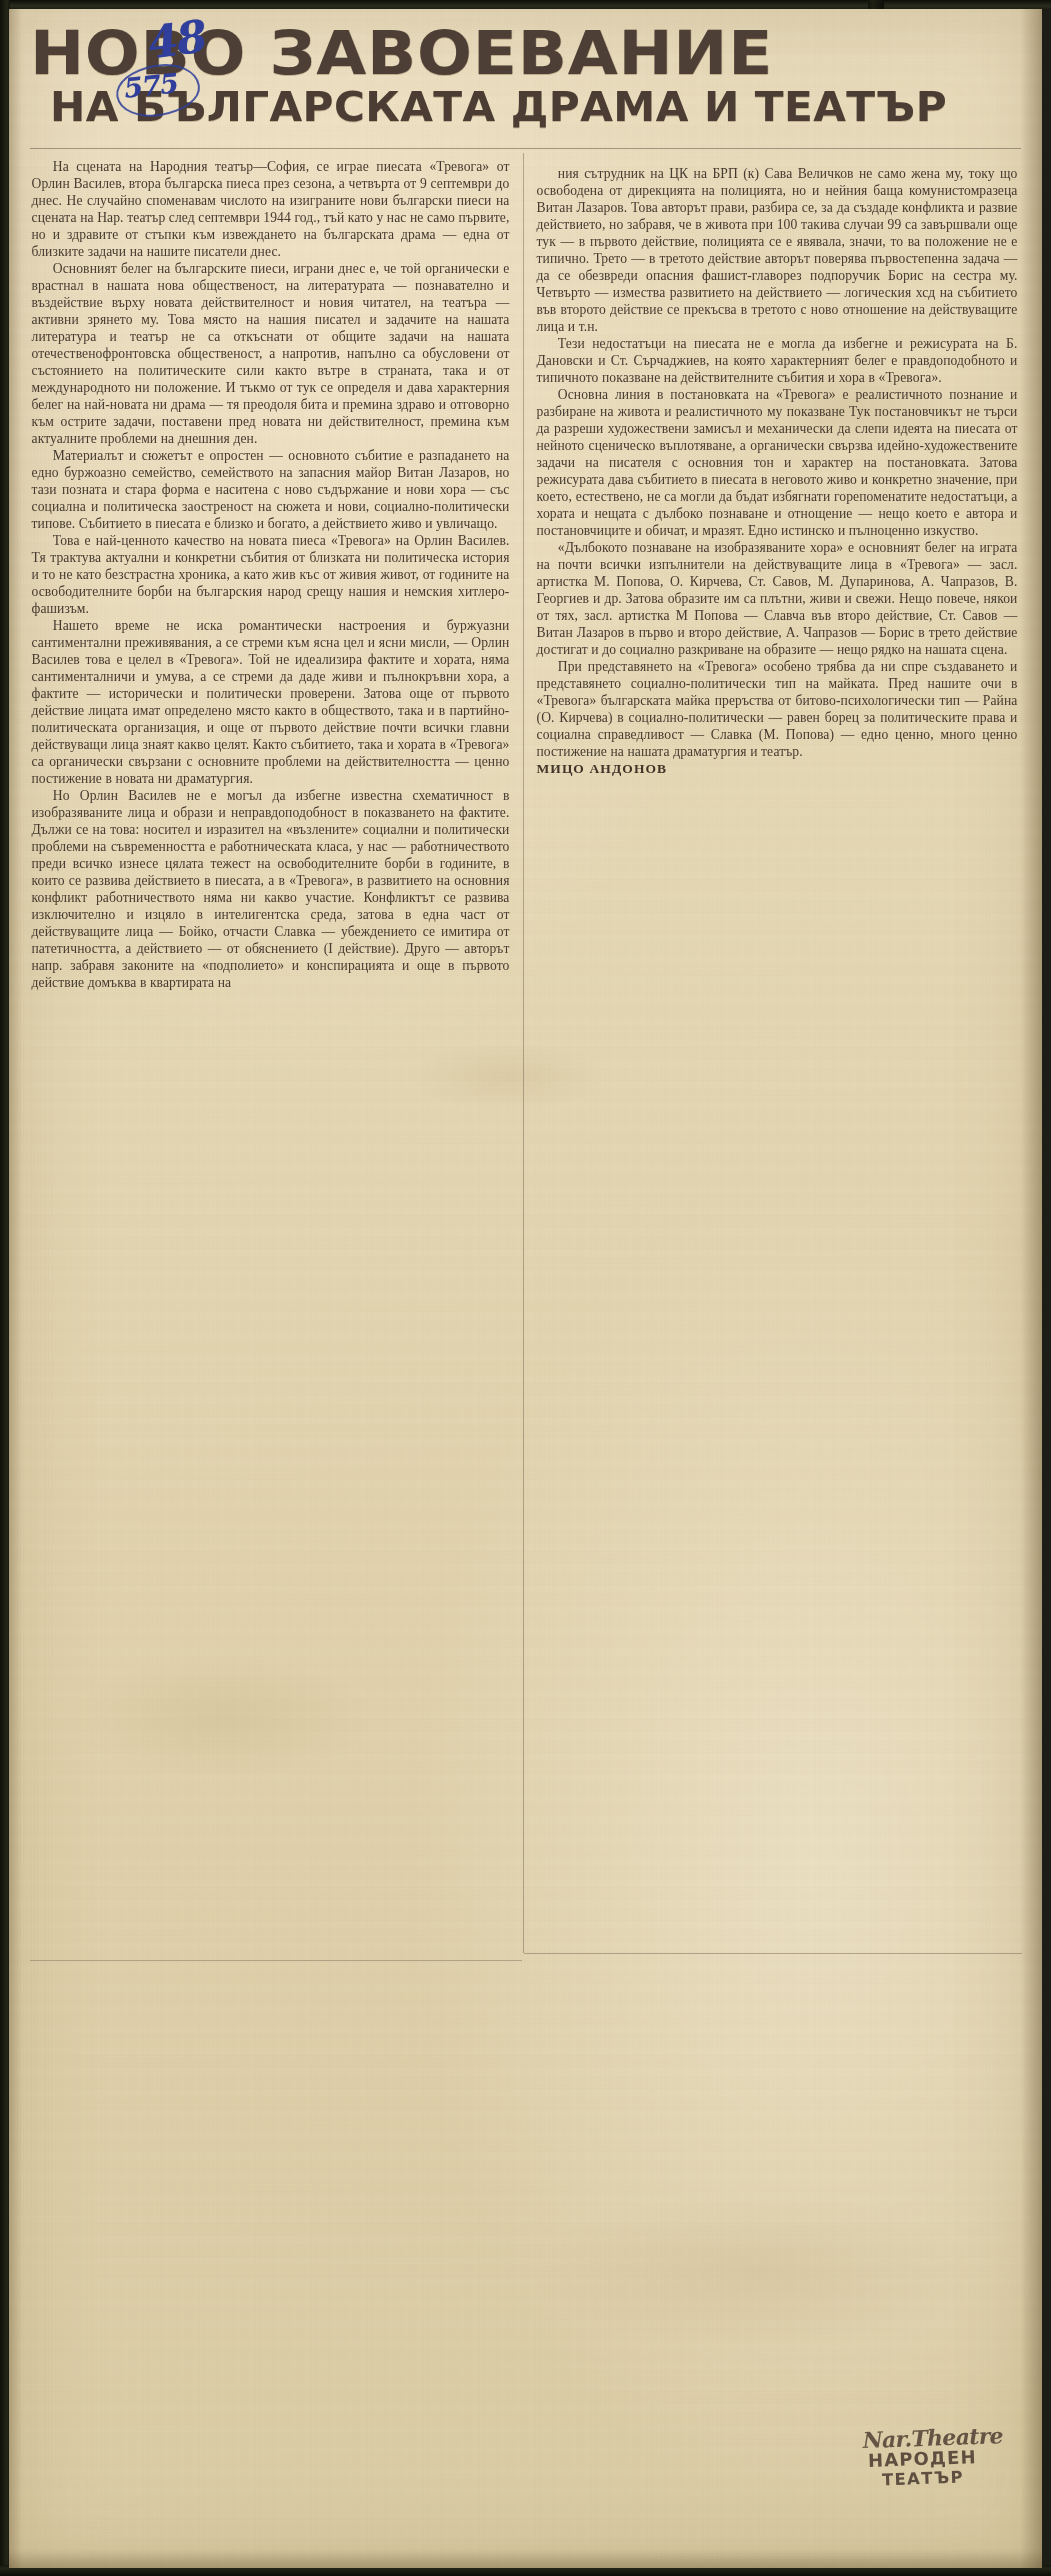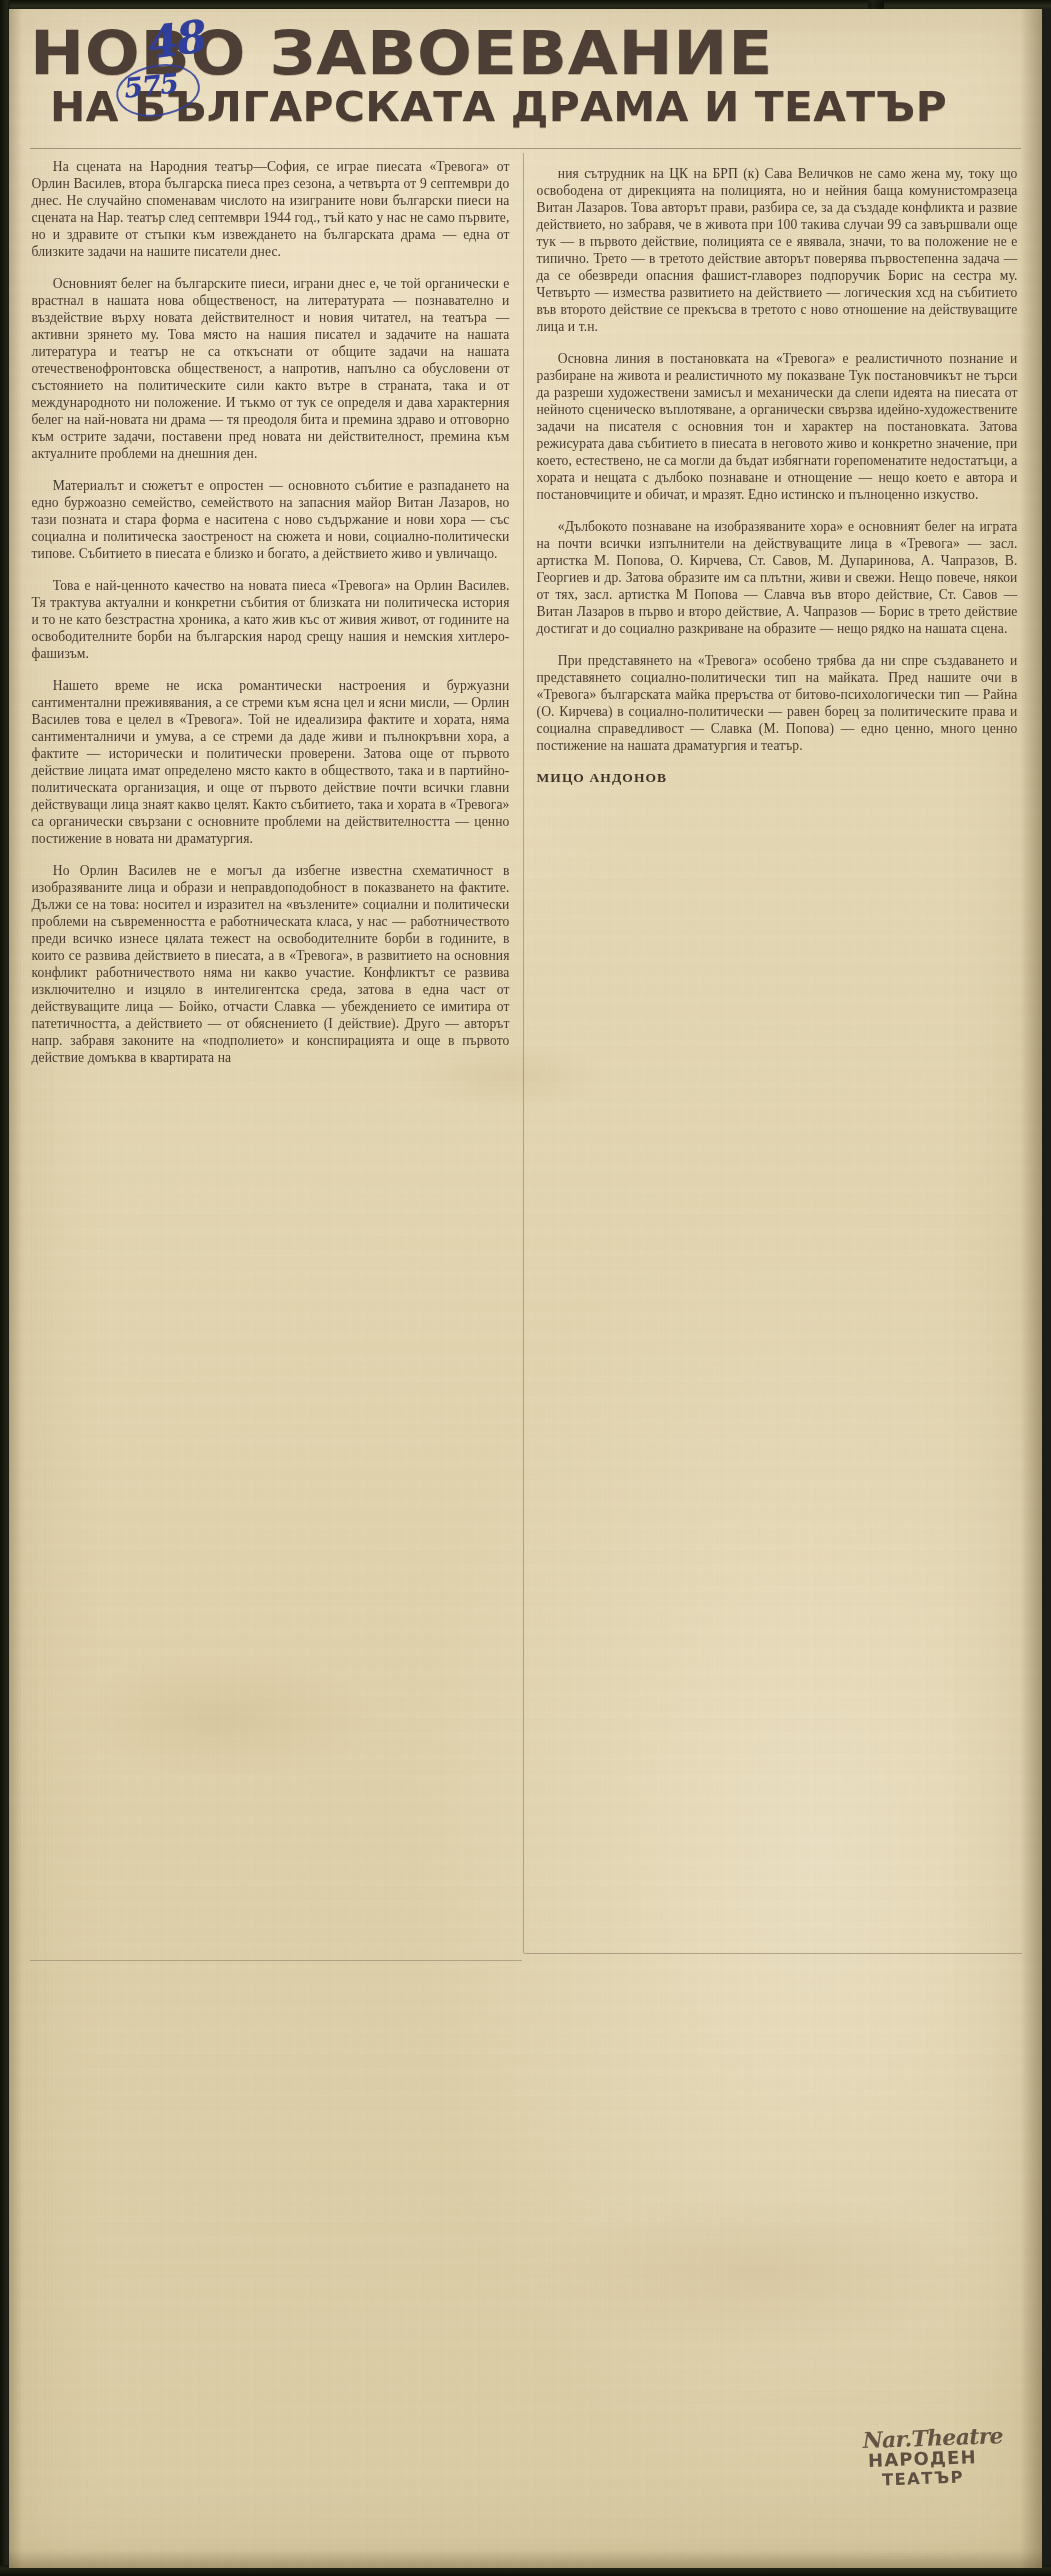--- a/index.html
+++ b/index.html
@@ -167,21 +167,21 @@
     color: #463a30;
     font-size: 13.6px;
     line-height: 17px;
     text-align: justify;
     text-justify: inter-word;
     hyphens: manual;
     -webkit-hyphens: manual;
     letter-spacing: 0.1px;
   }
   .col p { margin: 0; text-indent: 21.3px; }
-  .col p + p { margin-top: 15px; }
+  .col p + p { margin-top: 0; }
 
   .col-left  { left: 23px;  top: 149px; width: 478px; }
   .col-right { left: 528px; top: 156px; width: 481px; }
 
   .sig {
     margin-top: 13px;
     font-weight: 700;
     letter-spacing: 1.1px;
     font-size: 13.5px;
     text-indent: 0 !important;
@@ -267,20 +267,21 @@
       <p>На сцената на Народния театър—София, се играе пиесата «Тревога» от Орлин Василев, втора българска пиеса през сезона, а четвърта от 9 септември до днес. Не случайно споменавам числото на изиграните нови български пиеси на сцената на Нар. театър след септември 1944 год., тъй като у нас не само първите, но и здравите от стъпки към извеждането на българската драма — една от близките задачи на нашите писатели днес.</p>
       <p>Основният белег на българските пиеси, играни днес е, че той органически е врастнал в нашата нова общественост, на литературата — познавателно и въздействие върху новата действителност и новия читател, на театъра — активни зрянето му. Това място на нашия писател и задачите на нашата литература и театър не са откъснати от общите задачи на нашата отечественофронтовска общественост, а напротив, напълно са обусловени от състоянието на политическите сили както вътре в страната, така и от международното ни положение. И тъкмо от тук се определя и дава характерния белег на най-новата ни драма — тя преодоля бита и премина здраво и отговорно към острите задачи, поставени пред новата ни действителност, премина към актуалните проблеми на днешния ден.</p>
       <p>Материалът и сюжетът е опростен — основното събитие е разпадането на едно буржоазно семейство, семейството на запасния майор Витан Лазаров, но тази позната и стара форма е наситена с ново съдържание и нови хора — със социална и политическа заостреност на сюжета и нови, социално-политически типове. Събитието в пиесата е близко и богато, а действието живо и увличащо.</p>
       <p>Това е най-ценното качество на новата пиеса «Тревога» на Орлин Василев. Тя трактува актуални и конкретни събития от близката ни политическа история и то не като безстрастна хроника, а като жив къс от живия живот, от годините на освободителните борби на българския народ срещу нашия и немския хитлеро-фашизъм.</p>
       <p>Нашето време не иска романтически настроения и буржуазни сантиментални преживявания, а се стреми към ясна цел и ясни мисли, — Орлин Василев това е целел в «Тревога». Той не идеализира фактите и хората, няма сантименталничи и умува, а се стреми да даде живи и пълнокръвни хора, а фактите — исторически и политически проверени. Затова още от първото действие лицата имат определено място както в обществото, така и в партийно-политическата организация, и още от първото действие почти всички главни действуващи лица знаят какво целят. Както събитието, така и хората в «Тревога» са органически свързани с основните проблеми на действителността — ценно постижение в новата ни драматургия.</p>
       <p>Но Орлин Василев не е могъл да избегне известна схематичност в изобразяваните лица и образи и неправдоподобност в показването на фактите. Дължи се на това: носител и изразител на «възлените» социални и политически проблеми на съвременността е работническата класа, у нас — работничеството преди всичко изнесе цялата тежест на освободителните борби в годините, в които се развива действието в пиесата, а в «Тревога», в развитието на основния конфликт работничеството няма ни какво участие. Конфликтът се развива изключително и изцяло в интелигентска среда, затова в една част от действуващите лица — Бойко, отчасти Славка — убеждението се имитира от патетичността, а действието — от обяснението (I действие). Друго — авторът напр. забравя законите на «подполието» и конспирацията и още в първото действие домъква в квартирата на</p>
     </div>
 
     <div class="col col-right">
       <p>ния сътрудник на ЦК на БРП (к) Сава Величков не само жена му, току що освободена от дирекцията на полицията, но и нейния баща комунистомразеца Витан Лазаров. Това авторът прави, разбира се, за да създаде конфликта и развие действието, но забравя, че в живота при 100 такива случаи 99 са завършвали още тук — в първото действие, полицията се е явявала, значи, то ва положение не е типично. Трето — в третото действие авторът поверява първостепенна задача — да се обезвреди опасния фашист-главорез подпоручик Борис на сестра му. Четвърто — измества развитието на действието — логическия хсд на събитието във второто действие се прекъсва в третото с ново отношение на действуващите лица и т.н.</p>
+      <p>Тези недостатъци на пиесата не е могла да избегне и режисурата на Б. Дановски и Ст. Сърчаджиев, на която характерният белег е правдоподобното и типичното показване на действителните събития и хора в «Тревога».</p>
       <p>Основна линия в постановката на «Тревога» е реалистичното познание и разбиране на живота и реалистичното му показване Тук постановчикът не търси да разреши художествени замисъл и механически да слепи идеята на пиесата от нейното сценическо въплотяване, а органически свързва идейно-художествените задачи на писателя с основния тон и характер на постановката. Затова режисурата дава събитието в пиесата в неговото живо и конкретно значение, при което, естествено, не са могли да бъдат избягнати горепоменатите недостатъци, а хората и нещата с дълбоко познаване и отнощение — нещо което е автора и постановчиците и обичат, и мразят. Едно истинско и пълноценно изкуство.</p>
       <p>«Дълбокото познаване на изобразяваните хора» е основният белег на играта на почти всички изпълнители на действуващите лица в «Тревога» — засл. артистка М. Попова, О. Кирчева, Ст. Савов, М. Дупаринова, А. Чапразов, В. Георгиев и др. Затова образите им са плътни, живи и свежи. Нещо повече, някои от тях, засл. артистка М Попова — Славча във второ действие, Ст. Савов — Витан Лазаров в първо и второ действие, А. Чапразов — Борис в трето действие достигат и до социално разкриване на образите — нещо рядко на нашата сцена.</p>
       <p>При представянето на «Тревога» особено трябва да ни спре създаването и представянето социално-политически тип на майката. Пред нашите очи в «Тревога» българската майка преръства от битово-психологически тип — Райна (О. Кирчева) в социално-политически — равен борец за политическите права и социална справедливост — Славка (М. Попова) — едно ценно, много ценно постижение на нашата драматургия и театър.</p>
       <p class="sig">МИЦО АНДОНОВ</p>
     </div>
 
     <div class="lower-blank"></div>
 
     <div class="stamp">
       <div class="stamp-mark">Nar.Theatre</div>

